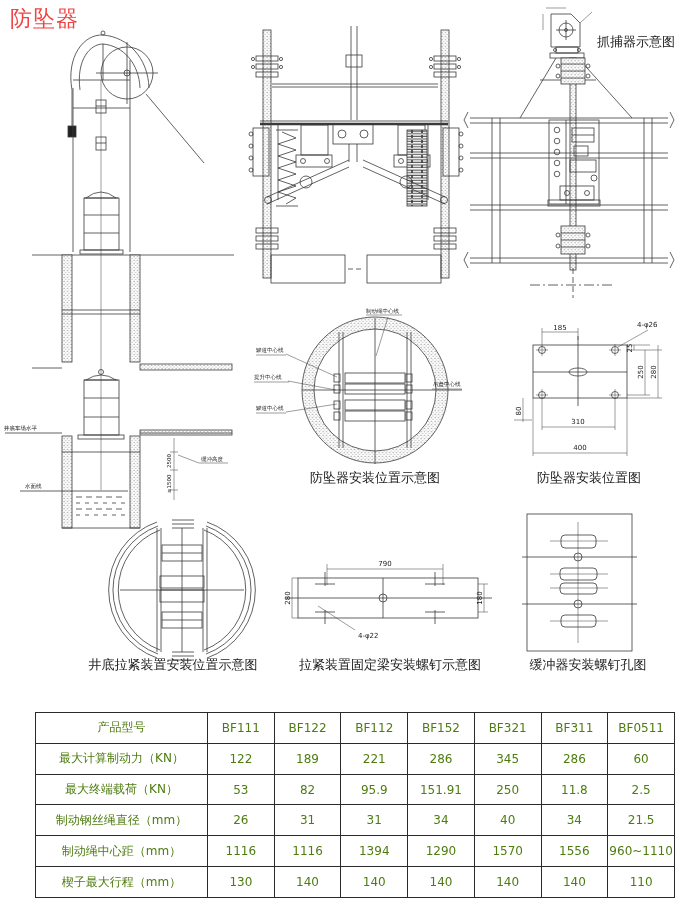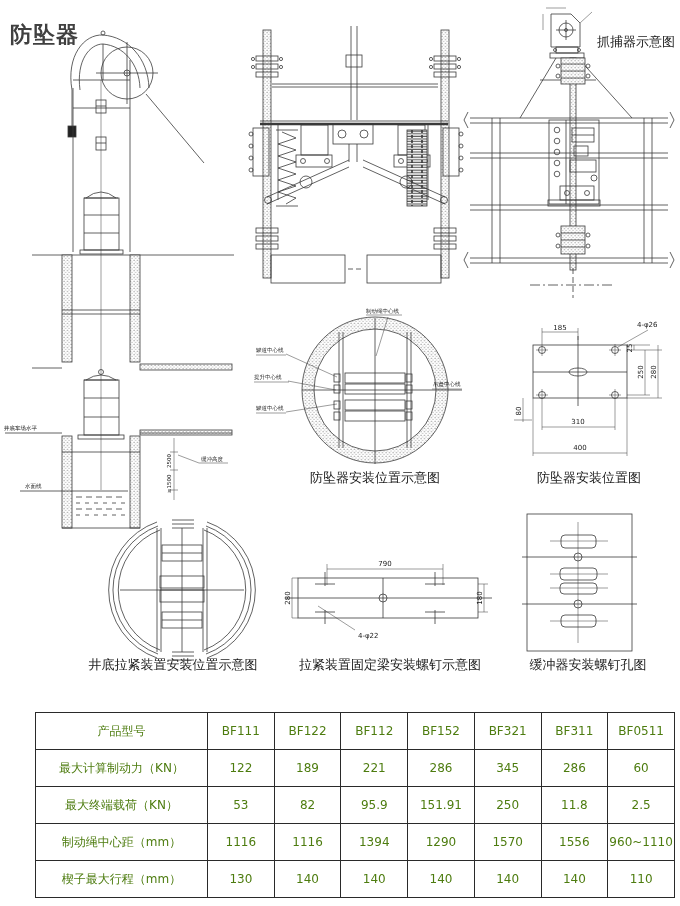--- a/index.html
+++ b/index.html
@@ -1,18 +1,18 @@
 <!DOCTYPE html>
 <html><head>
 <meta charset="utf-8">
 <style>
   html,body{margin:0;padding:0;background:#e8e8e8;}
   .page{position:relative;width:680px;height:906px;background:#ffffff;overflow:hidden;
         font-family:"DejaVu Sans","Liberation Sans",sans-serif;color:#111;}
-  .title{position:absolute;left:10px;top:4px;font-size:22px;font-weight:bold;letter-spacing:1px;color:#404040;margin-top:16px;}
+  .title{position:absolute;left:10px;top:4px;font-size:22px;font-weight:normal;letter-spacing:1px;color:#ef4444;}
   svg.drawings{position:absolute;left:0;top:0;}
   svg .geo{stroke:#3a3a3a;stroke-width:0.8;fill:none;}
   svg text{fill:#1a1a1a;stroke:none;}
   .t5{font-size:5.5px;}
   .t7{font-size:7px;}
   .cap{font-size:13px;}
   table.spec{position:absolute;left:35px;top:712px;width:640px;height:186px;
              border-collapse:collapse;table-layout:fixed;font-size:12px;color:#4d7c0f;background:#fff;}
   table.spec th,table.spec td{border:1px solid #2a2a2a;text-align:center;vertical-align:middle;
              font-weight:normal;padding:0 1px;white-space:nowrap;overflow:hidden;}
@@ -544,20 +544,30 @@
           <th>最大终端载荷（KN）</th>
           <td>53</td>
           <td>82</td>
           <td>95.9</td>
           <td>151.91</td>
           <td>250</td>
           <td>11.8</td>
           <td>2.5</td>
         </tr>
         <tr>
+          <th>制动钢丝绳直径（mm）</th>
+          <td>26</td>
+          <td>31</td>
+          <td>31</td>
+          <td>34</td>
+          <td>40</td>
+          <td>34</td>
+          <td>21.5</td>
+        </tr>
+        <tr>
           <th>制动绳中心距（mm）</th>
           <td>1116</td>
           <td>1116</td>
           <td>1394</td>
           <td>1290</td>
           <td>1570</td>
           <td>1556</td>
           <td>960~1110</td>
         </tr>
         <tr>

